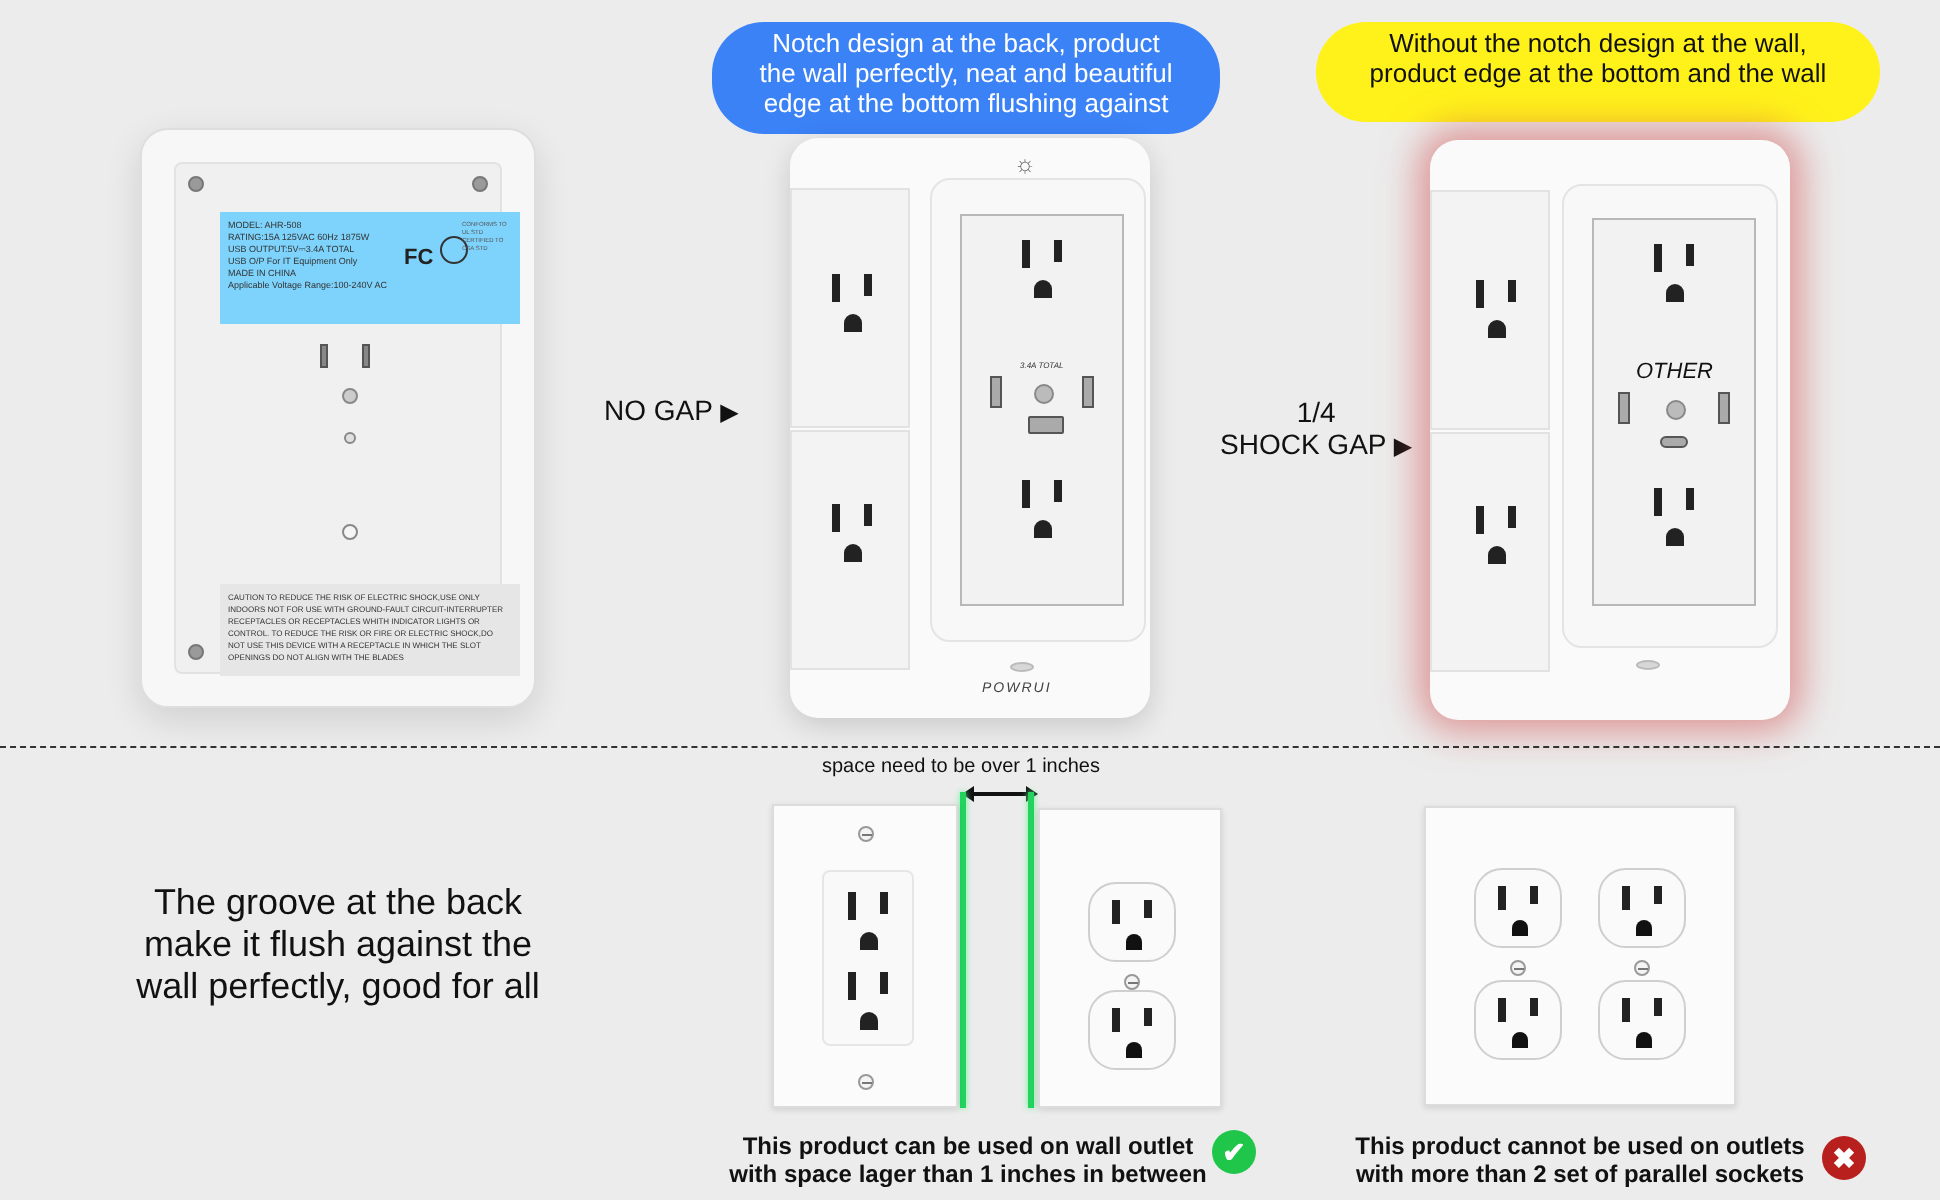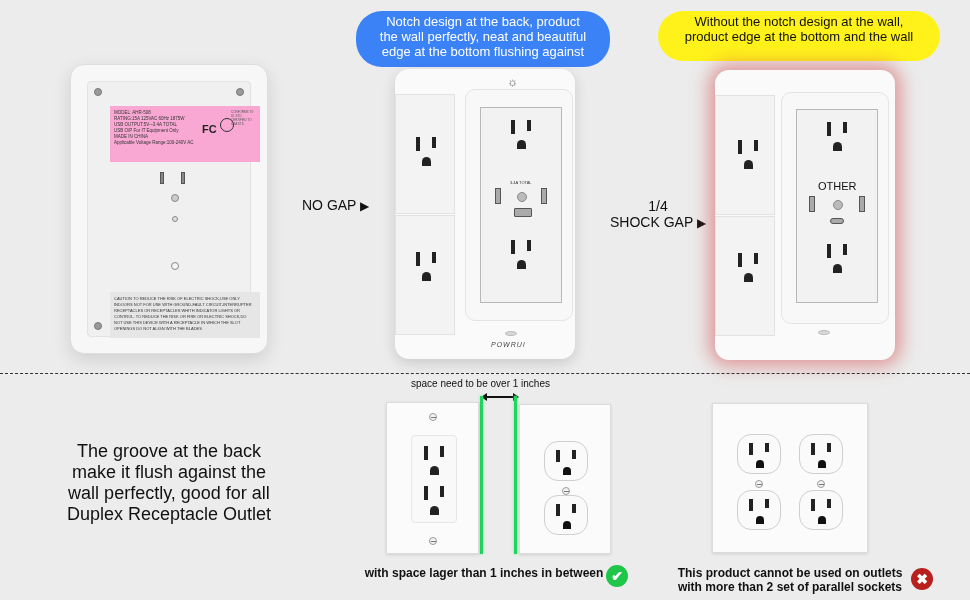--- a/index.html
+++ b/index.html
@@ -31,21 +31,21 @@
     background: #f7f7f7; border: 1px solid #dedede; border-radius: 14px;
     box-shadow: 0 6px 18px rgba(0,0,0,0.12);
   }
   .backplate .inner {
     position: absolute; left: 16px; top: 16px; right: 16px; bottom: 16px;
     background: #f0f0f0; border: 1px solid #e2e2e2; border-radius: 4px;
   }
   .screw { position: absolute; width: 8px; height: 8px; border-radius: 50%; background: #9a9a9a; border: 1px solid #777; }
   .label-box {
     position: absolute; left: 22px; top: 24px; width: 150px; height: 56px;
-    background: #f9a8d4; padding: 4px; font-size: 4.5px; line-height: 6px; color: #333;
+    background: #7dd3fc; padding: 4px; font-size: 4.5px; line-height: 6px; color: #333;
   }
   .label-box .fc { position: absolute; left: 92px; top: 20px; font-size: 11px; font-weight: bold; color: #222; }
   .label-box .etl { position: absolute; left: 110px; top: 12px; width: 14px; height: 14px; border: 1.5px solid #333; border-radius: 50%; }
   .label-box .tiny { position: absolute; right: 3px; top: 4px; width: 26px; font-size: 3px; line-height: 4px; color: #555; }
   .caution-box {
     position: absolute; left: 22px; top: 210px; width: 150px; height: 46px;
     background: #e6e6e6; padding: 4px; font-size: 4px; line-height: 6px; color: #333;
   }
   .prong { position: absolute; width: 4px; height: 12px; background: #888; border: 1px solid #555; }
   .ground-pin { position: absolute; width: 8px; height: 8px; border-radius: 50%; background: #ccc; border: 1px solid #888; }
@@ -59,21 +59,21 @@
   .device.good { left: 395px; top: 69px; }
   .device.bad { left: 715px; top: 70px; box-shadow: 0 0 18px 6px rgba(210,80,80,0.55); }
   .side-panel {
     position: absolute; left: 0; width: 60px; height: 120px; background: #f3f3f3;
     border: 1px solid #e2e2e2;
   }
   .side-panel.top { top: 25px; }
   .side-panel.bottom { top: 146px; }
   .center-frame {
     position: absolute; left: 70px; top: 20px; width: 108px; height: 232px;
-    background: #f8f8f8; border: 1px solid #e4e4e4; border-radius: 10px;
+    background: #f8f8f8; border: 1px solid #e4e4e4; border-radius: 10px; font-style: italic;
   }
   .face {
     position: absolute; left: 14px; top: 17px; width: 82px; height: 196px;
     background: #f2f2f2; border: 1px solid #b8b8b8;
   }
   .socket { position: absolute; width: 30px; height: 34px; }
   .socket .s1 { position: absolute; left: 4px; top: 0; width: 4px; height: 14px; background: #222; }
   .socket .s2 { position: absolute; left: 20px; top: 0; width: 4px; height: 11px; background: #222; }
   .socket .g { position: absolute; left: 10px; top: 20px; width: 9px; height: 9px; background: #222; border-radius: 5px 5px 0 0; }
   .usb { position: absolute; width: 6px; height: 16px; background: #aaa; border: 1px solid #555; }
@@ -251,21 +251,20 @@
   </div>
   <div class="led" style="left:103px;top:260px"></div>
 </div>
 
 <div class="dash-divider"></div>
 
 <div class="groove-text">
   <div>The groove at the back</div>
   <div>make it flush against the</div>
   <div>wall perfectly, good for all</div>
-  <div>Duplex Receptacle Outlet</div>
 </div>
 
 <div class="space-label" style="left:411px;top:378px">space need to be over 1 inches</div>
 <div class="measure-arrow" style="left:483px;top:396px;width:34px"></div>
 <div class="green-line" style="left:480px;top:396px;height:158px"></div>
 <div class="green-line" style="left:514px;top:396px;height:158px"></div>
 
 <div class="wallplate" style="left:386px;top:402px;width:93px;height:152px">
   <div class="plate-screw" style="left:42px;top:10px"></div>
   <div class="decora-face" style="left:24px;top:32px;width:46px;height:88px">
@@ -316,20 +315,21 @@
       <div class="g"></div>
     </div>
   <div class="duplex" style="left:86px;top:86px">
       <div class="s1"></div>
       <div class="s2"></div>
       <div class="g"></div>
     </div>
 </div>
 
 <div class="note" style="left:362px;top:566px;width:244px">
+  <div>This product can be used on wall outlet</div>
   <div>with space lager than 1 inches in between</div>
 </div>
 <div class="badge-icon ok" style="left:606px;top:565px">✔</div>
 
 <div class="note" style="left:674px;top:566px;width:232px">
   <div>This product cannot be used on outlets</div>
   <div>with more than 2 set of parallel sockets</div>
 </div>
 <div class="badge-icon no" style="left:911px;top:568px">✖</div>
 

